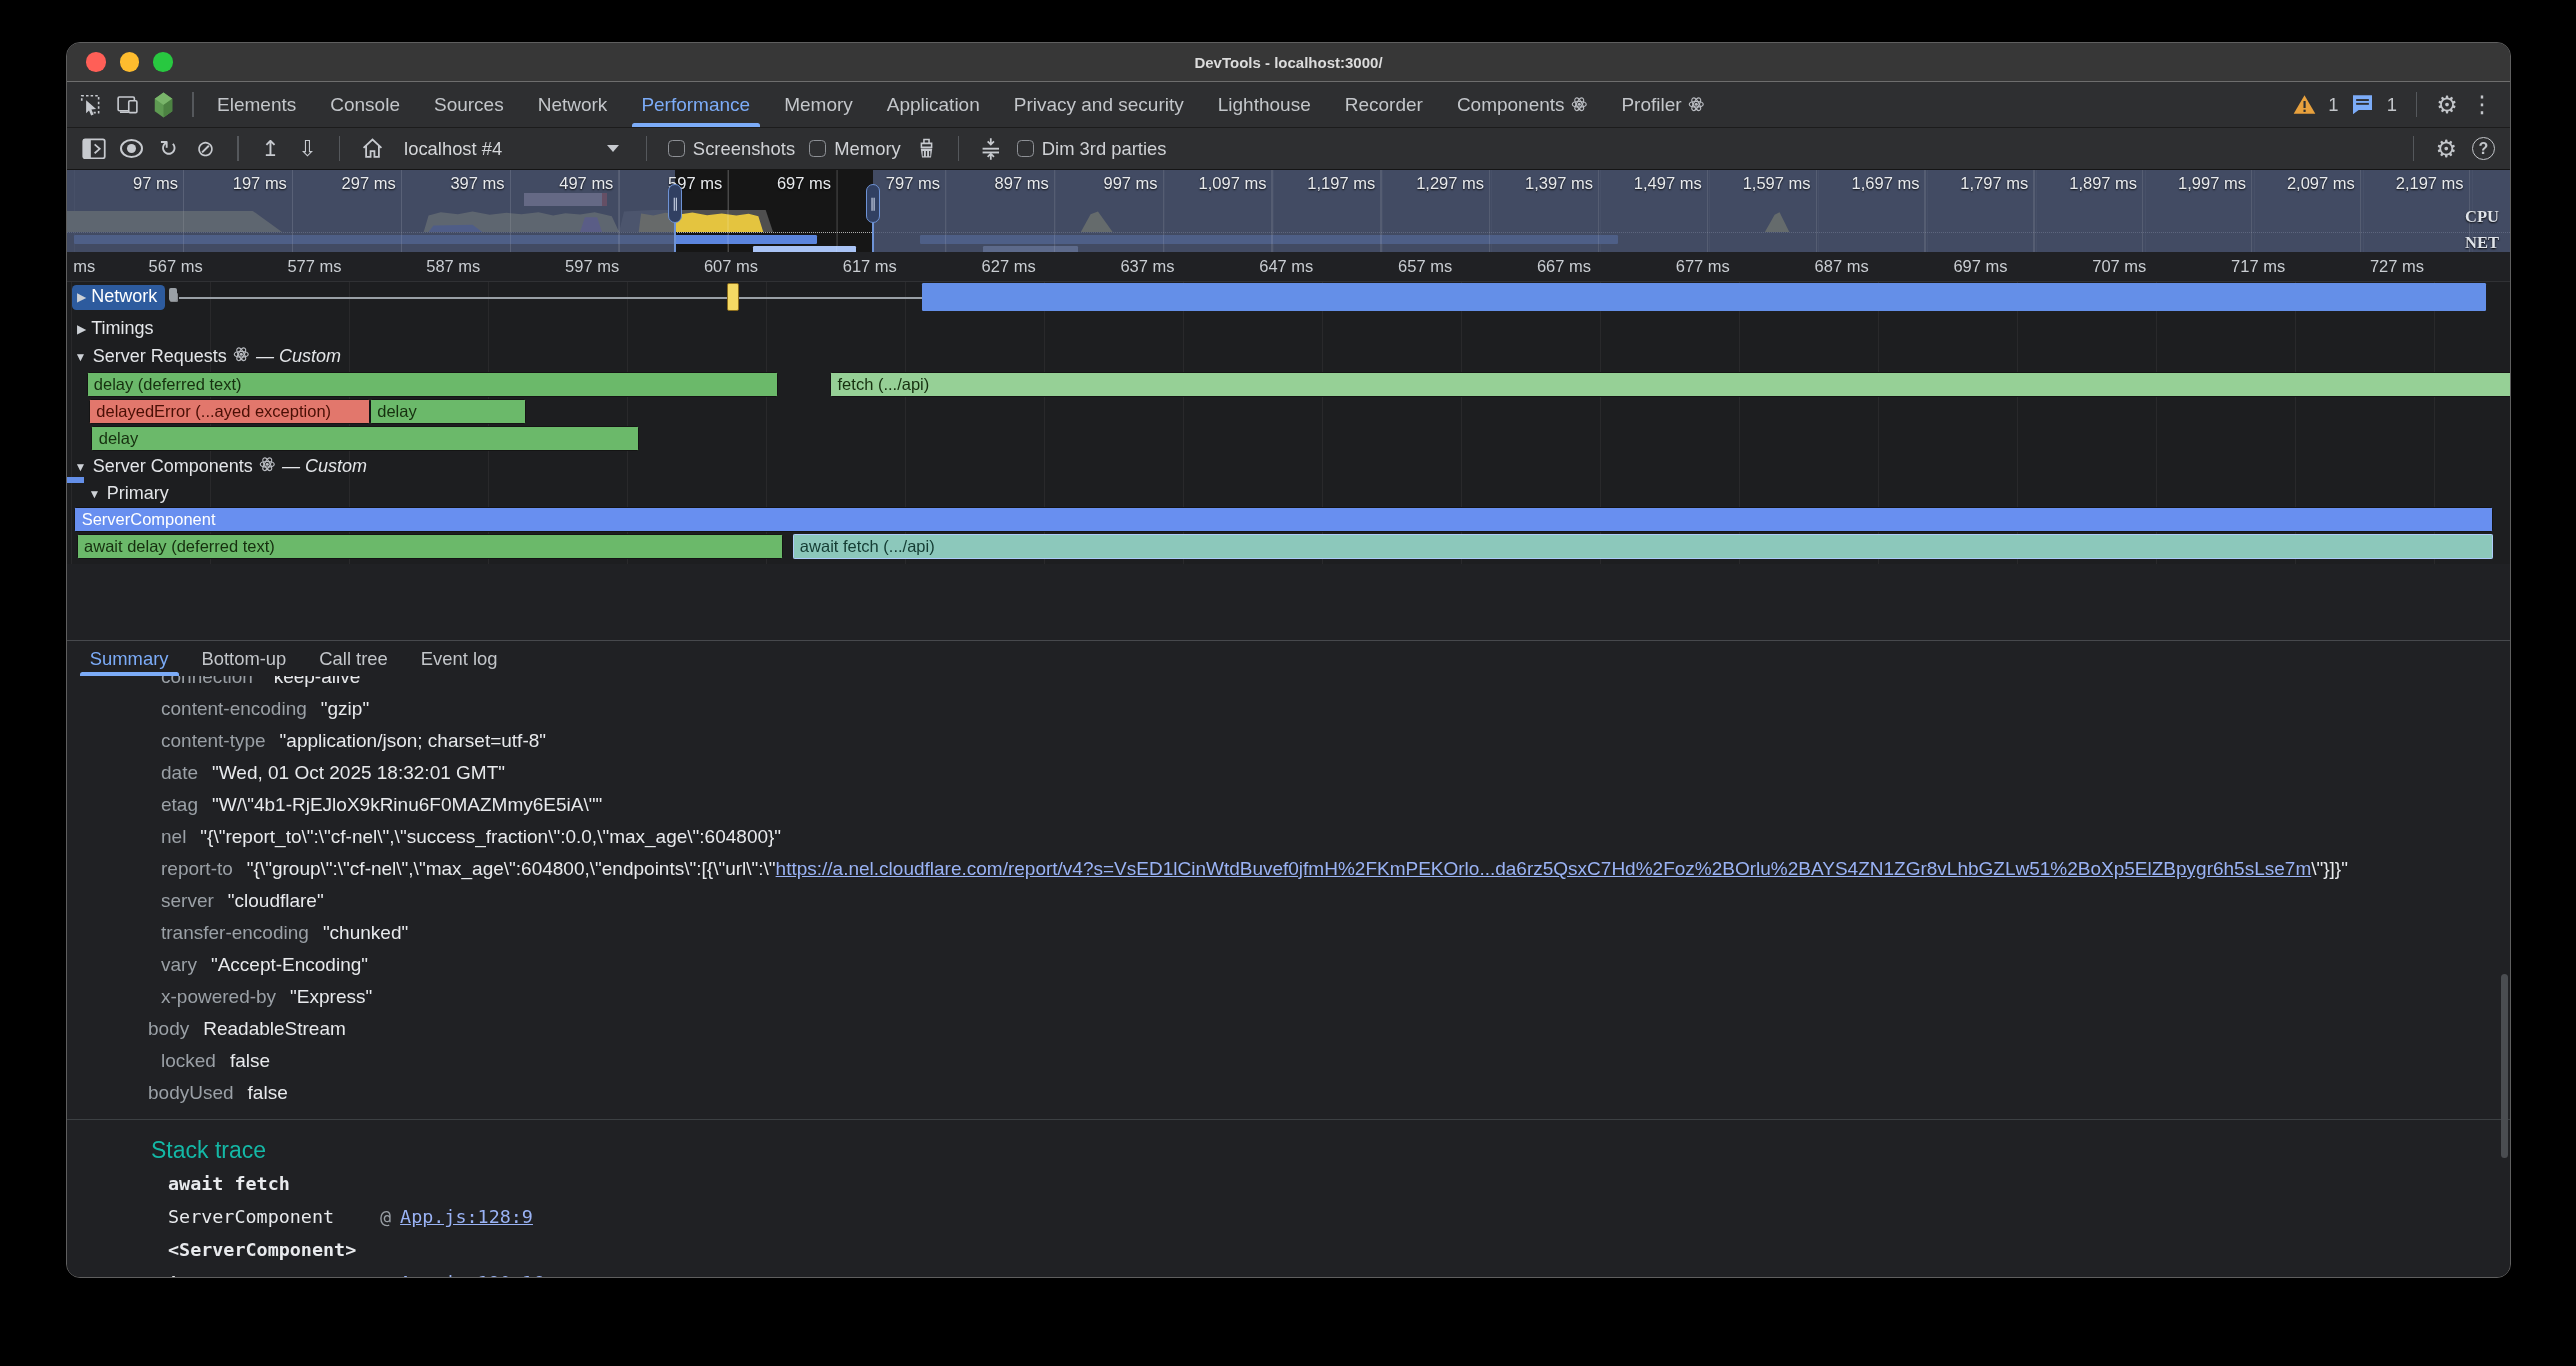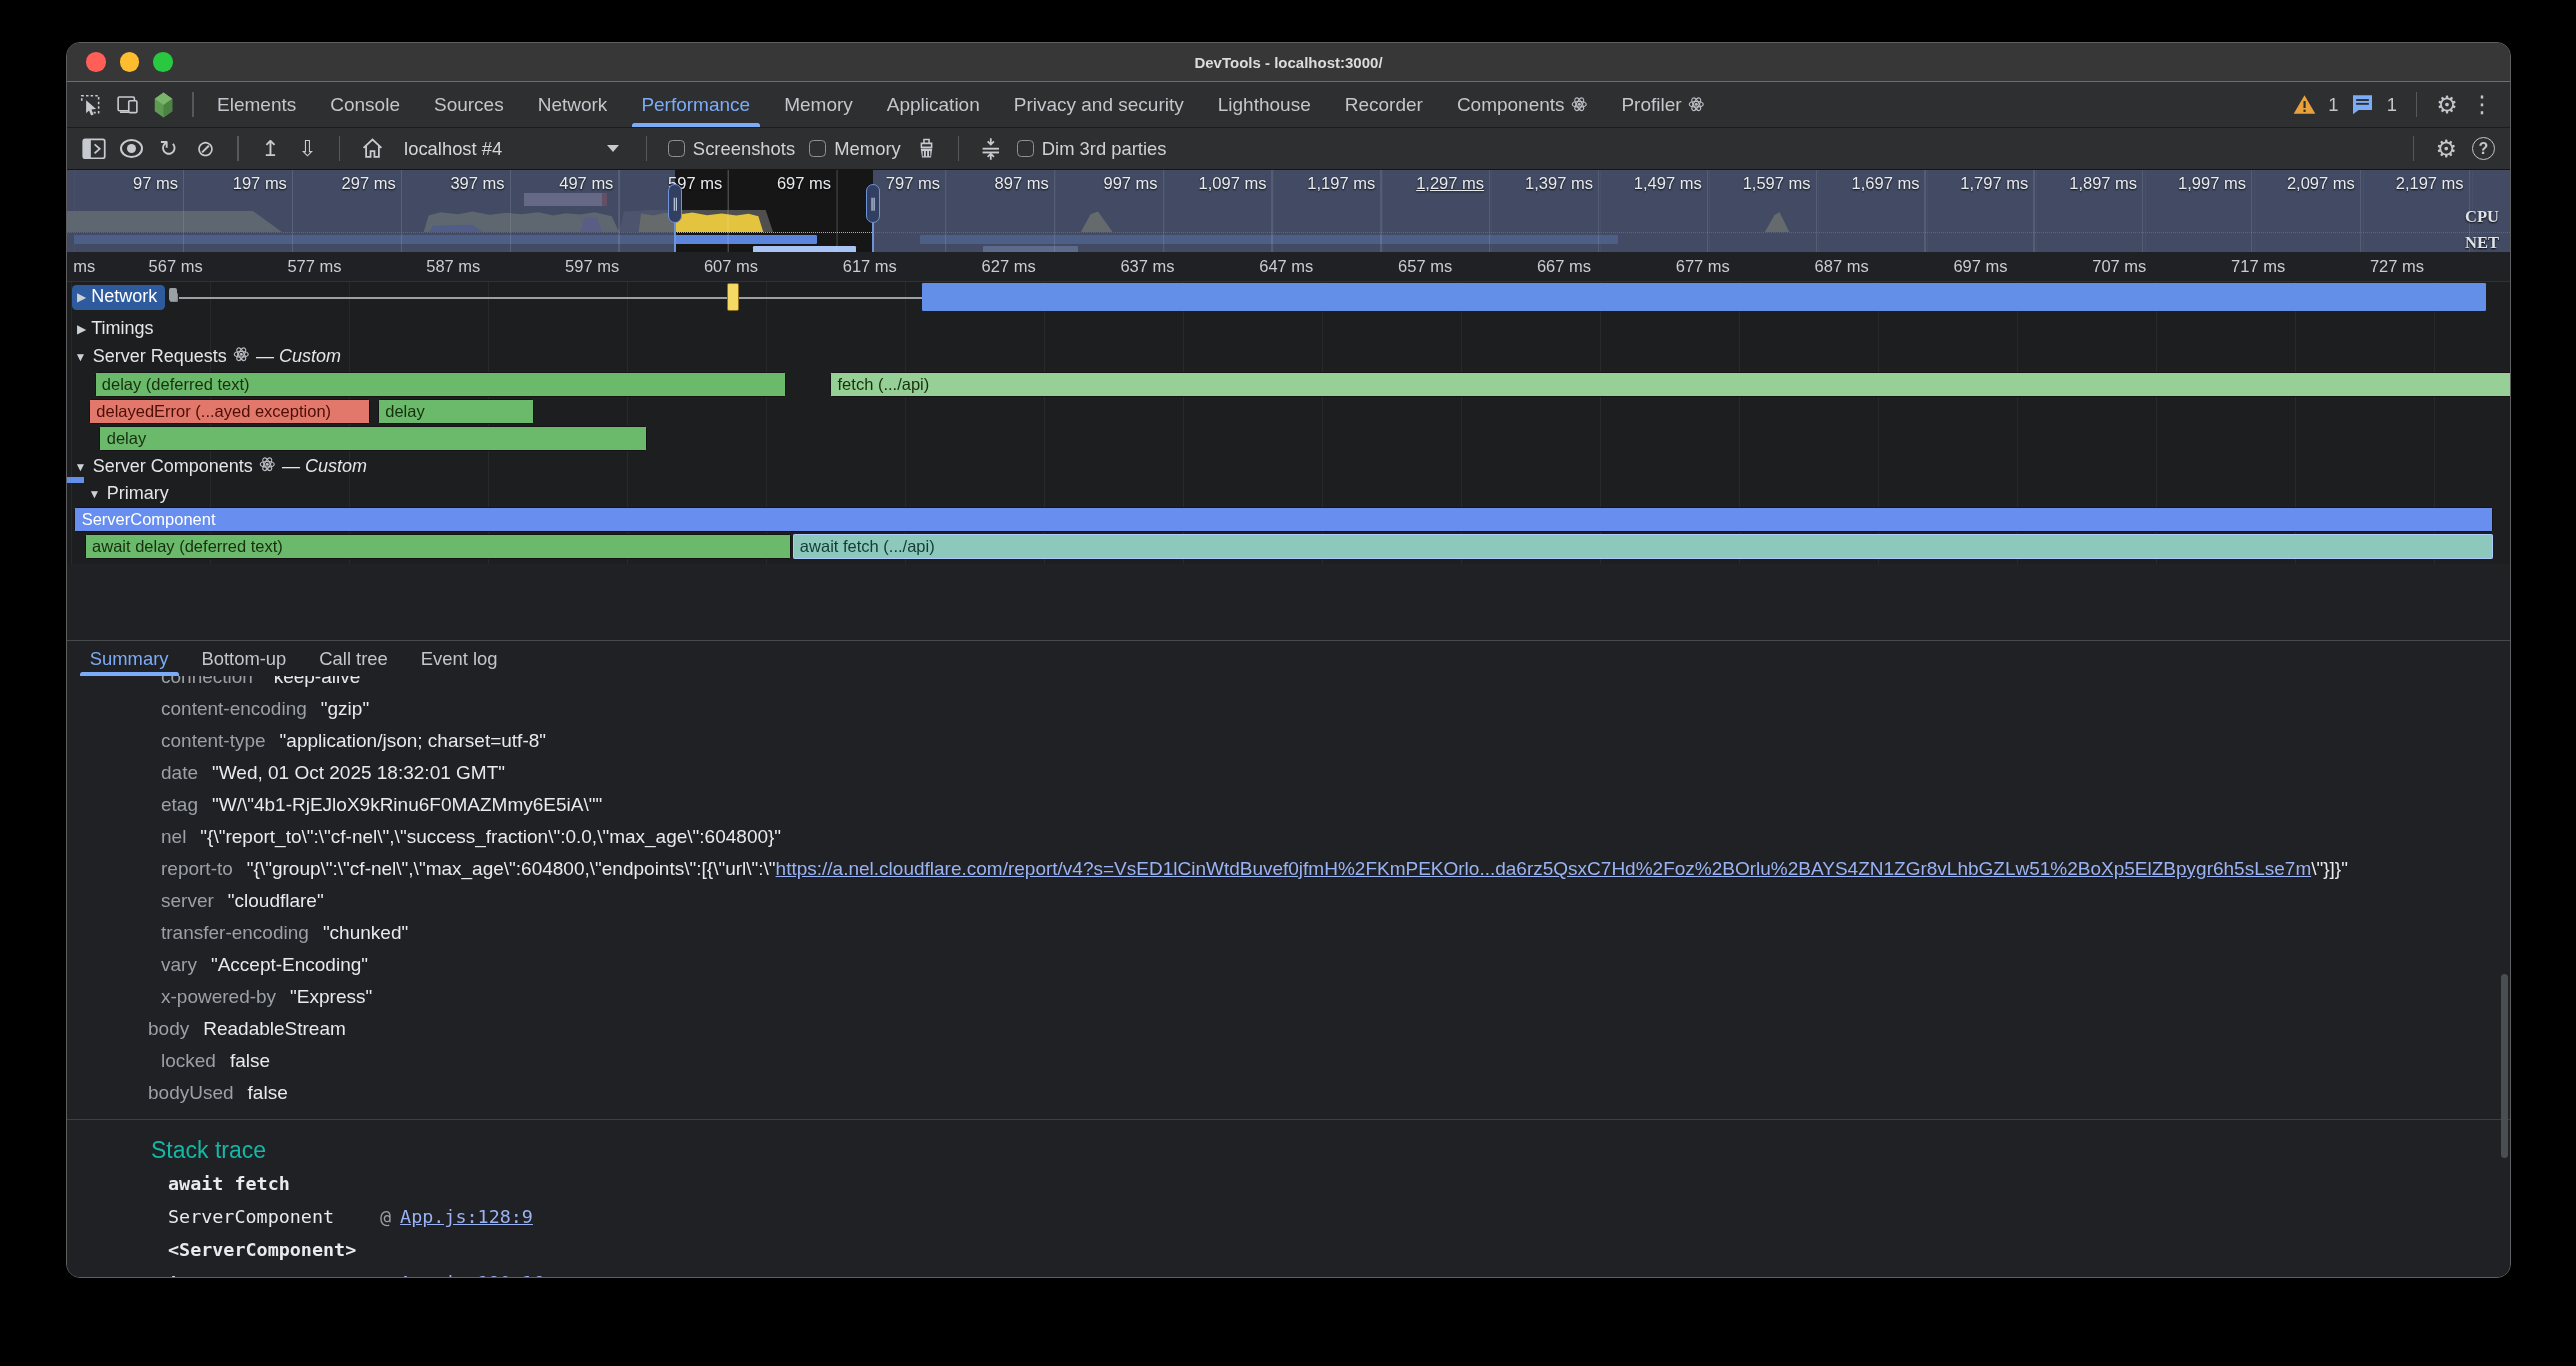--- a/index.html
+++ b/index.html
@@ -91,21 +91,21 @@
   .timings-row{height:28px;}
   .group-head{height:29px;display:flex;align-items:center;gap:6.3px;padding-left:7.6px;
     color:#e3e5e8;font-size:18px;}
   .group-head .disc{font-size:12px;color:#cdd1d6;}
   .group-head .custom{font-style:italic;}
   .group-head.sub{height:25px;padding-left:21.6px;}
   .blue-chip{position:absolute;left:0;top:-3.8px;width:16.5px;height:5.7px;background:#648fe8;}
   .bar-row{position:relative;height:27px;}
   .bar{position:absolute;top:0.6px;height:25px;line-height:23.5px;font-size:16.5px;border-radius:1.3px;
     padding-left:6.3px;white-space:nowrap;overflow:hidden;border:1.3px solid #141414;}
-  .bar.green{background:#6bb96a;color:#16300f;margin-left:8px;}
+  .bar.green{background:#6bb96a;color:#16300f;}
   .bar.green-light{background:#96d096;color:#16300f;margin-left:45px;}
   .bar.red{background:#e2776c;color:#4a0f05;}
   .bar.blue{background:#688ff0;color:#fff;}
   .bar.teal-selected{background:#8cc8bb;color:#143c33;border:1.9px solid #aecbfa;}
   
   .bottom{position:absolute;left:0;right:0;top:597px;bottom:0;background:#202124;
     border-top:1.3px solid #47494d;display:flex;flex-direction:column;}
   .btabs{height:35px;display:flex;align-items:stretch;padding-left:6.3px;flex:none;}
   .btab{position:relative;display:flex;align-items:center;padding:0 16.5px;color:#c3c6ca;font-size:18.4px;}
   .btab.selected{color:#7cacf8;}
@@ -349,21 +349,21 @@
         <div class="ov-label" style="left: calc(35.935% - 100px);">797 ms</div>
         <div class="ov-tickline" style="left: 40.39%;"></div>
         <div class="ov-label" style="left: calc(40.39% - 100px);">897 ms</div>
         <div class="ov-tickline" style="left: 44.845%;"></div>
         <div class="ov-label" style="left: calc(44.845% - 100px);">997 ms</div>
         <div class="ov-tickline" style="left: 49.3%;"></div>
         <div class="ov-label" style="left: calc(49.3% - 100px);">1,097 ms</div>
         <div class="ov-tickline" style="left: 53.755%;"></div>
         <div class="ov-label" style="left: calc(53.755% - 100px);">1,197 ms</div>
         <div class="ov-tickline" style="left: 58.21%;"></div>
-        <div class="ov-label" style="left: calc(58.21% - 100px); text-decoration: underline;">1,297 ms</div>
+        <div class="ov-label" style="left: calc(58.21% - 100px);">1,297 ms</div>
         <div class="ov-tickline" style="left: 62.665%;"></div>
         <div class="ov-label" style="left: calc(62.665% - 100px);">1,397 ms</div>
         <div class="ov-tickline" style="left: 67.12%;"></div>
         <div class="ov-label" style="left: calc(67.12% - 100px);">1,497 ms</div>
         <div class="ov-tickline" style="left: 71.575%;"></div>
         <div class="ov-label" style="left: calc(71.575% - 100px);">1,597 ms</div>
         <div class="ov-tickline" style="left: 76.03%;"></div>
         <div class="ov-label" style="left: calc(76.03% - 100px);">1,697 ms</div>
         <div class="ov-tickline" style="left: 80.485%;"></div>
         <div class="ov-label" style="left: calc(80.485% - 100px);">1,797 ms</div>

